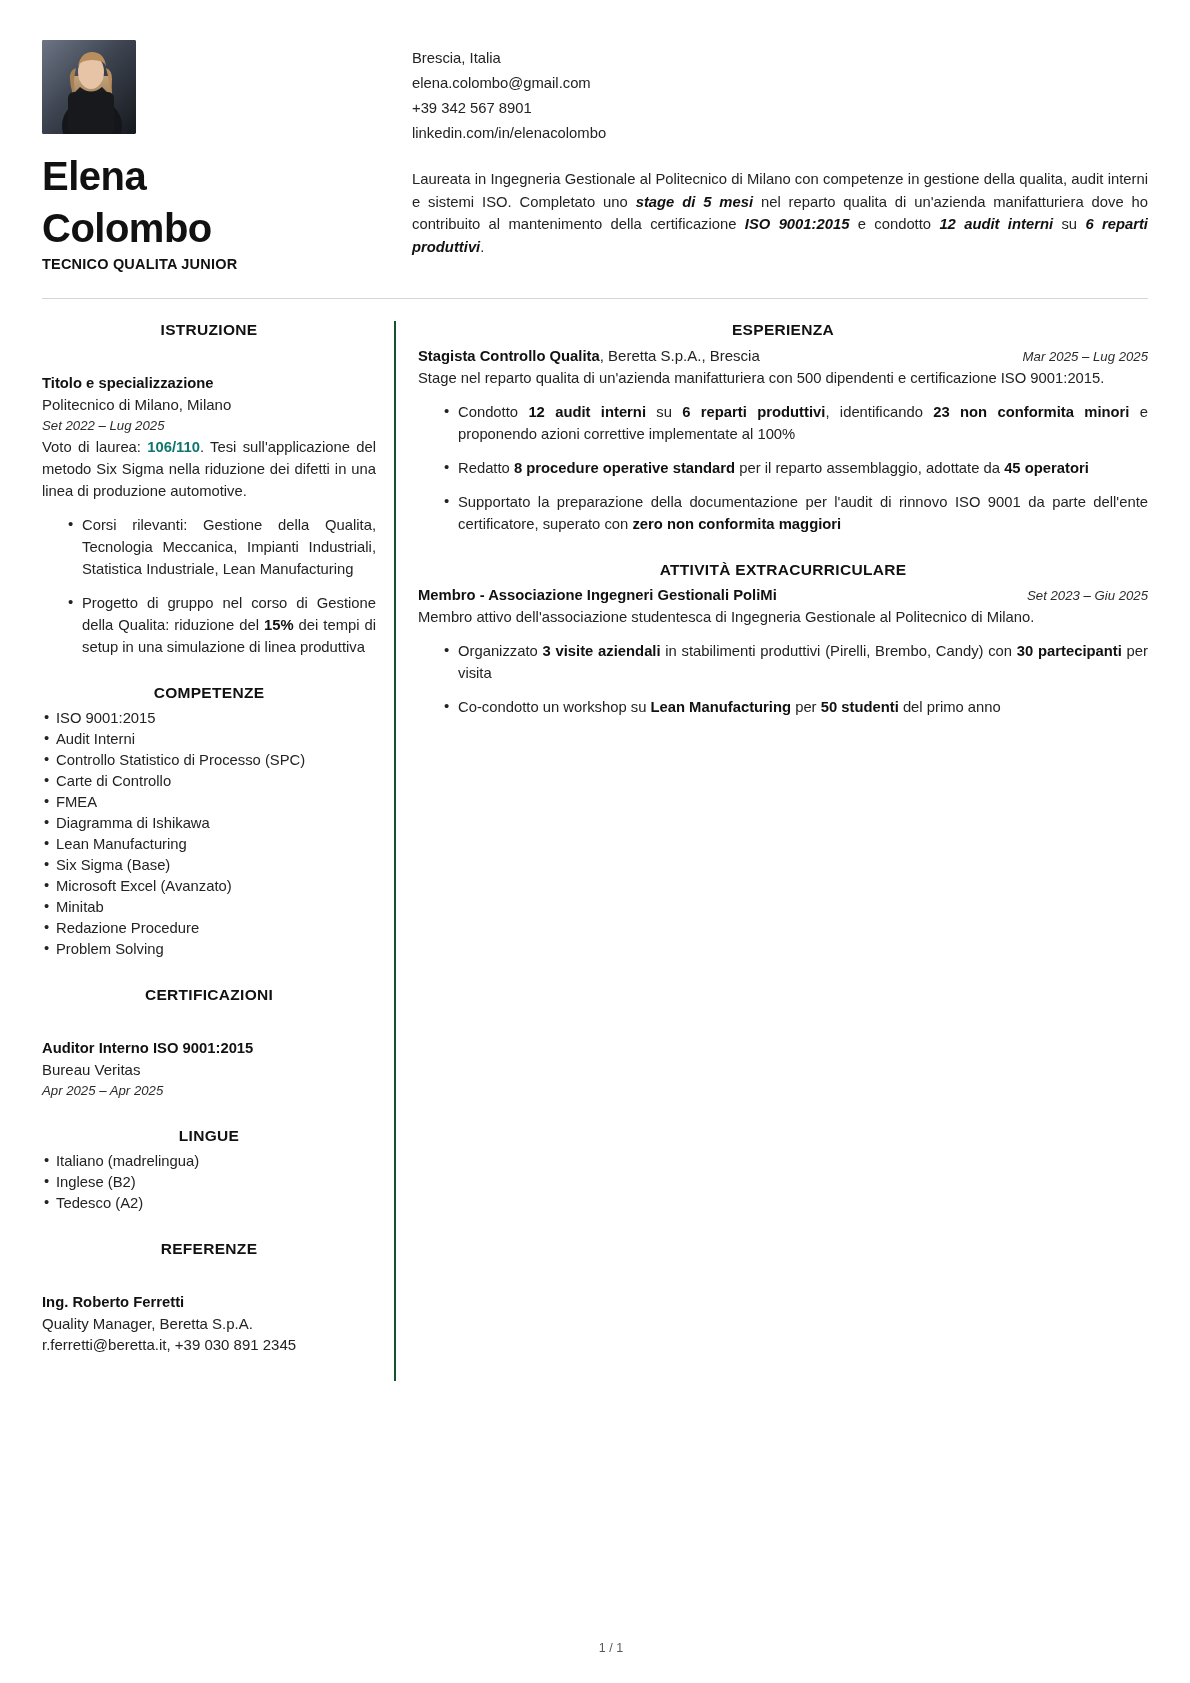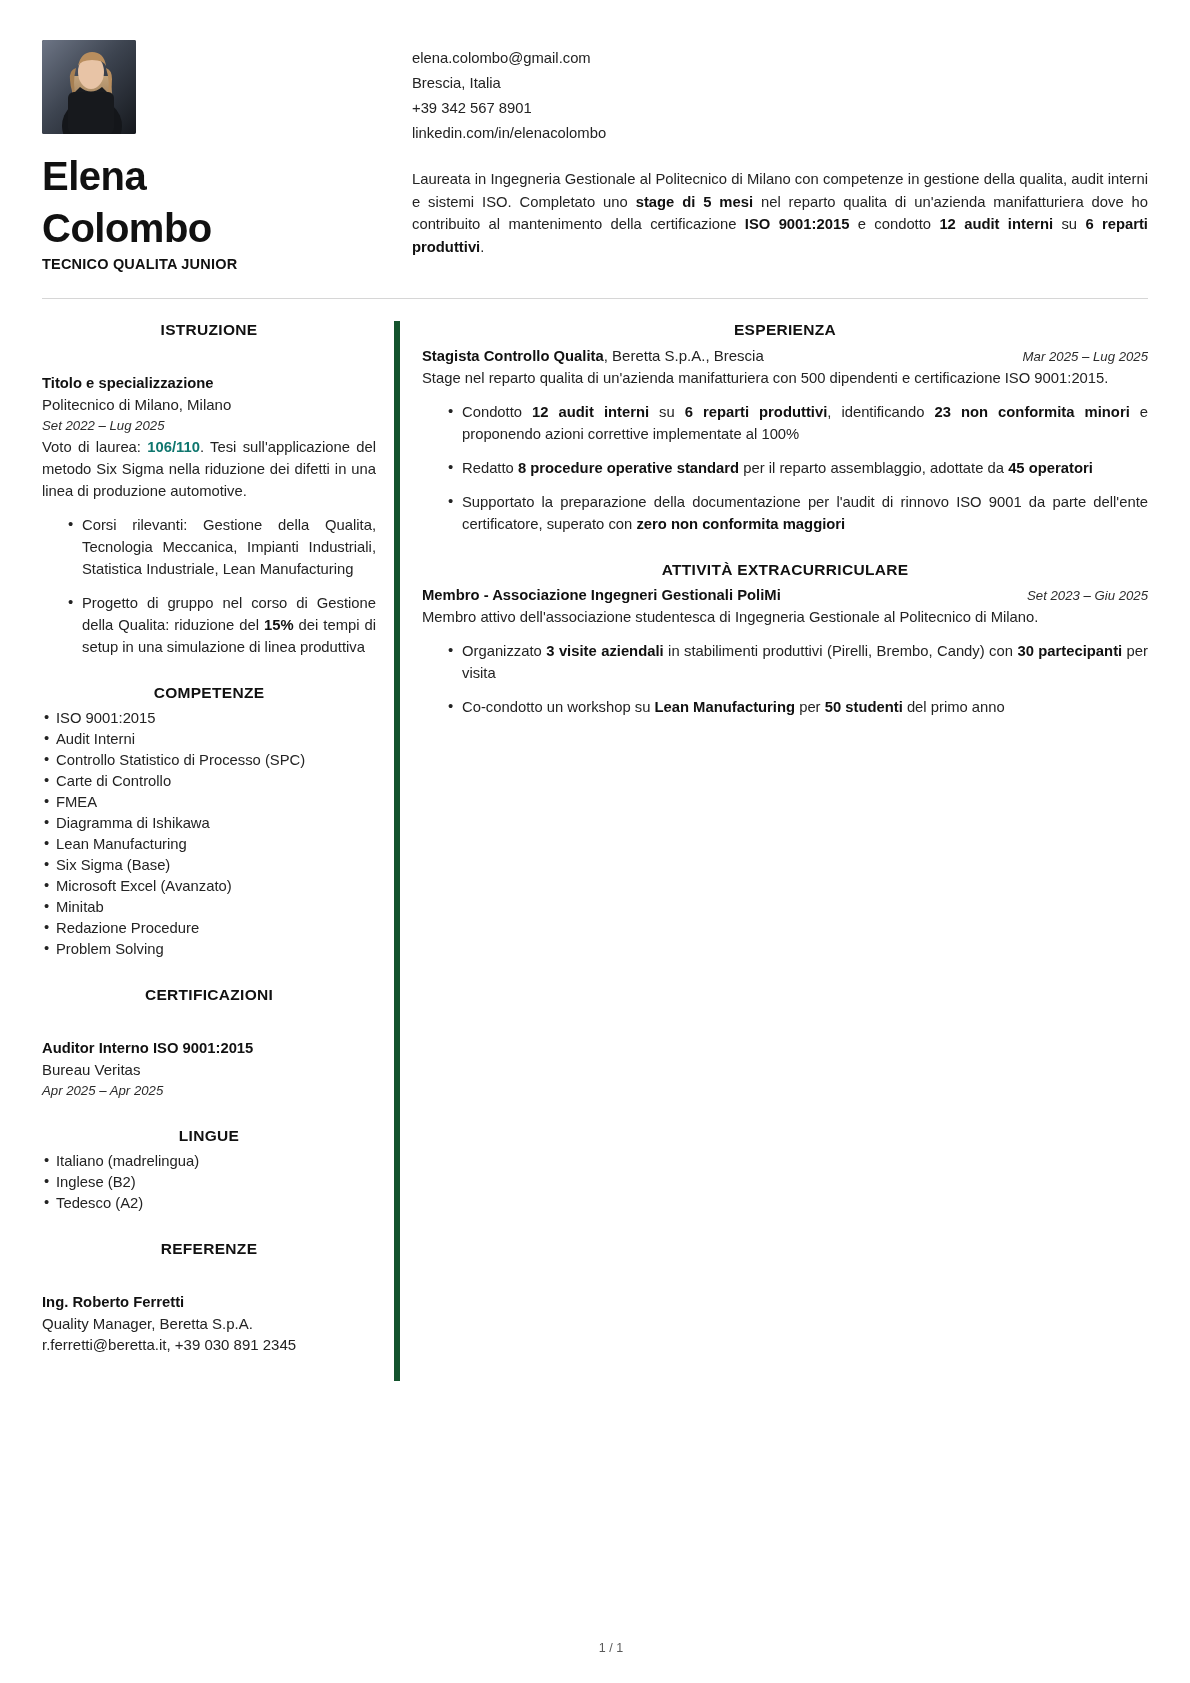--- a/index.html
+++ b/index.html
@@ -65,42 +65,42 @@
     line-height: 25px;
     color: #232323;
   }
   .summary {
     margin-top: 22px;
     font-size: 14.8px;
     line-height: 22.5px;
     text-align: justify;
     color: #232323;
   }
-  .summary b { font-weight: bold; color:#111; }
+  .summary b { font-weight: bold; color:#111;font-style:italic; }
 
   .rule {
     border: 0;
     border-top: 1px solid #d6d6d6;
     margin: 18px 0 0 0;
   }
 
   
   .columns {
     display: flex;
     margin-top: 22px;
     align-items: stretch;
   }
   .col-left {
     width: 352px;
     flex: 0 0 352px;
     padding-right: 18px;
   }
   .col-right {
     flex: 1;
-    border-left: 6px solid #14532d;
+    border-left: 2px solid #14532d;
     padding-left: 22px;
     padding-bottom: 20px;
   }
 
   .sec-title {
     font-size: 15.5px;
     font-weight: bold;
     letter-spacing: 0.3px;
     color: #111111;
     margin: 0 0 6px 0;
@@ -232,22 +232,22 @@
         </svg>
       </div>
       <div class="name">
         <span>Elena</span><br>
         <span>Colombo</span>
       </div>
       <div class="role">TECNICO QUALITA JUNIOR</div>
     </div>
 
     <div class="header-right">
+      <div class="contact-line">Brescia, Italia</div>
       <div class="contact-line">elena.colombo@gmail.com</div>
-      <div class="contact-line">Brescia, Italia</div>
       <div class="contact-line">+39 342 567 8901</div>
       <div class="contact-line">linkedin.com/in/elenacolombo</div>
       <div class="summary">Laureata in Ingegneria Gestionale al Politecnico di Milano con competenze in gestione della qualita, audit interni e sistemi ISO. Completato uno <b>stage di 5 mesi</b> nel reparto qualita di un'azienda manifatturiera dove ho contribuito al mantenimento della certificazione <b>ISO 9001:2015</b> e condotto <b>12 audit interni</b> su <b>6 reparti produttivi</b>.</div>
     </div>
   </div>
 
   <hr class="rule">
 
   <div class="columns">
 

